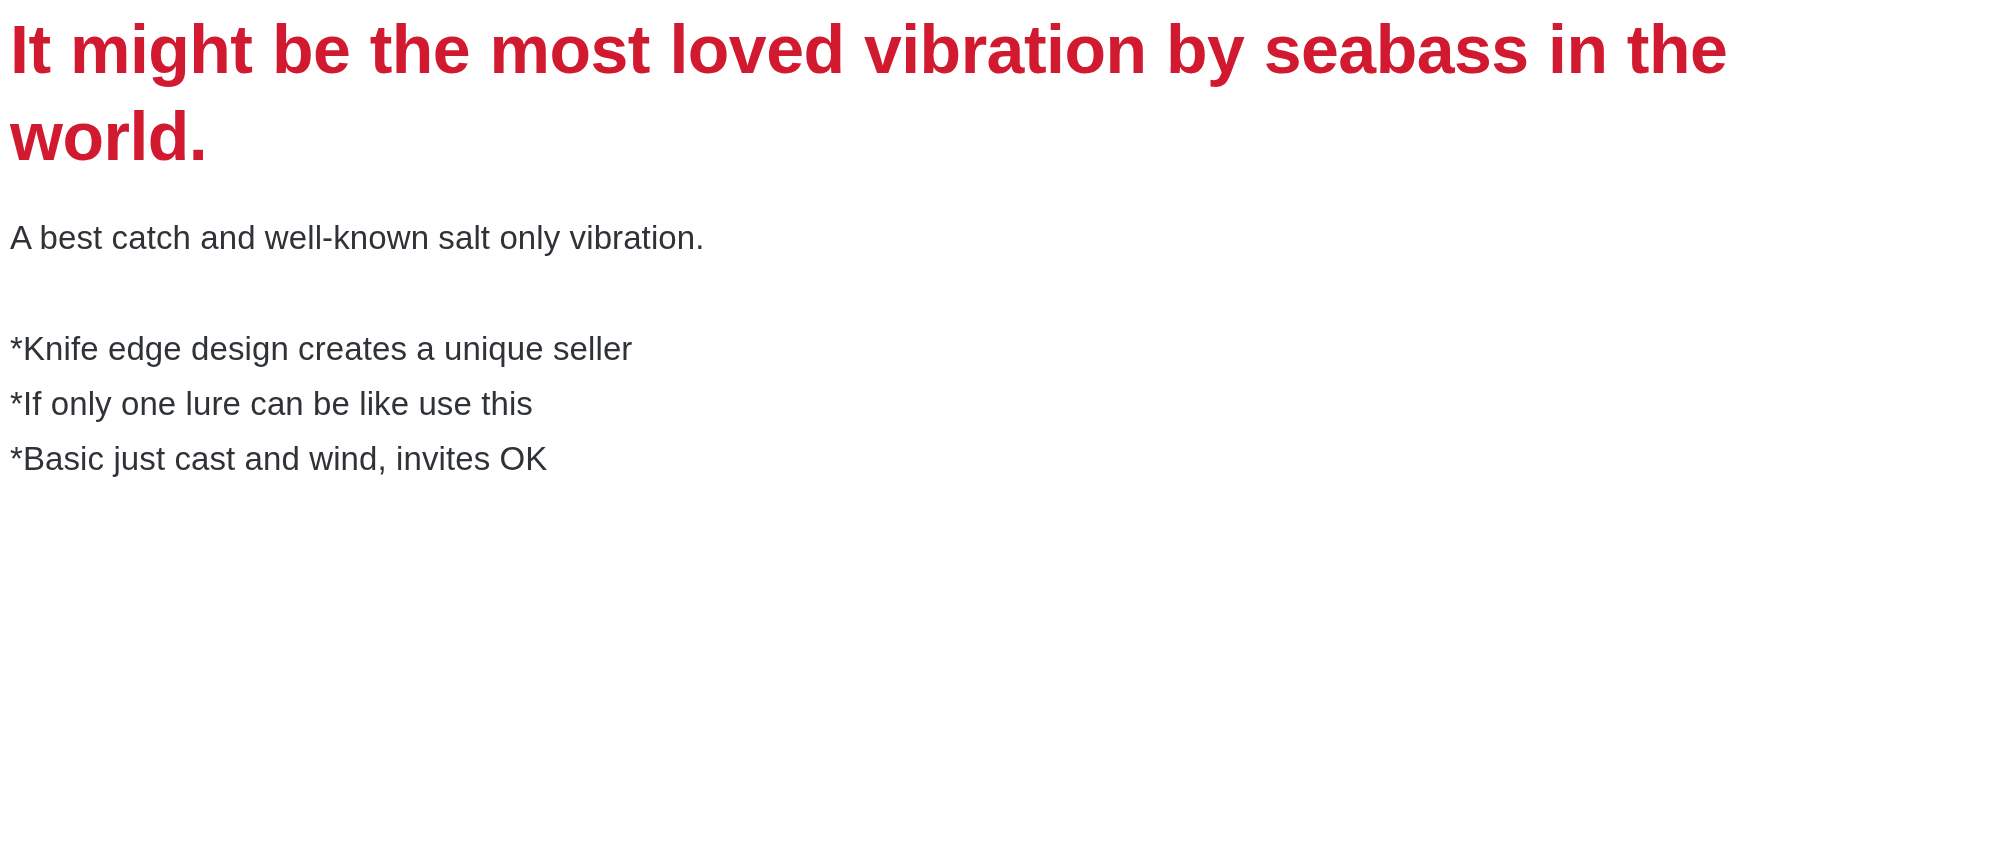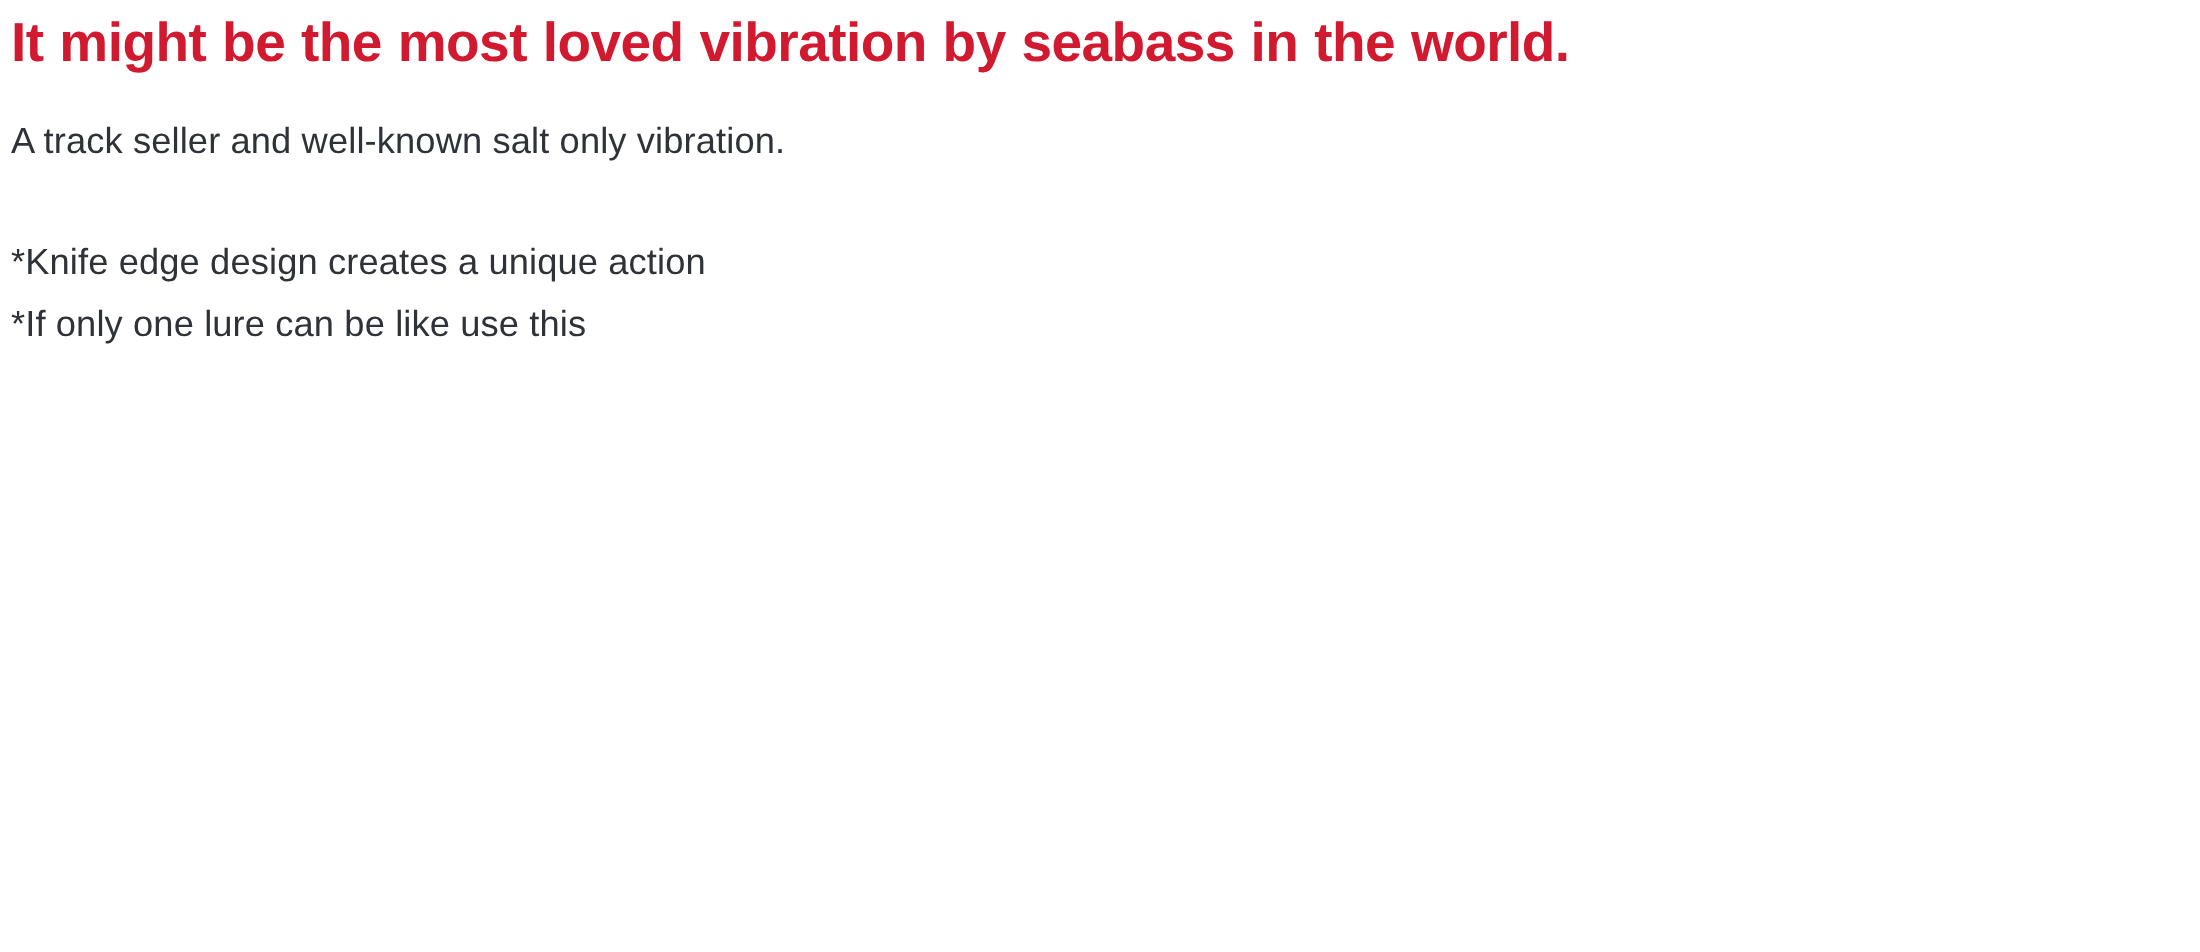--- a/index.html
+++ b/index.html
@@ -21,21 +21,21 @@
     height: 865px;
     padding: 0 10px;
     background: #ffffff;
   }
 
   .headline {
     margin: 0;
     padding: 0;
     color: #d1192f;
     font-family: "Liberation Sans Narrow", "Liberation Sans", "DejaVu Sans", sans-serif;
-    font-size: 50px;
+    font-size: 68px;
     font-weight: 700;
     line-height: 1.28;
     letter-spacing: -0.5px;
     word-spacing: 1px;
     padding-top: 6px;
     max-width: 1900px;
   }
 
   .body-block {
     margin: 0;
@@ -78,23 +78,24 @@
   }
 </style>
 </head>
 <body>
 
 <div class="page">
 
   <h1 class="headline">It might be the most loved vibration by seabass in the world.</h1>
 
   <div class="body-block para-one">
-    <span class="line">A track seller and well-known salt only vibration.</span>
+    <span class="line">A best catch and well-known salt only vibration.</span>
   </div>
 
   <span class="spacer-line"></span>
 
   <div class="notes-block">
-    <span class="note-line">*Knife edge design creates a unique action</span>
+    <span class="note-line">*Knife edge design creates a unique seller</span>
     <span class="note-line">*If only one lure can be like use this</span>
+    <span class="note-line">*Basic just cast and wind, invites OK</span>
   </div>
 
 </div>
 
 </body></html>

